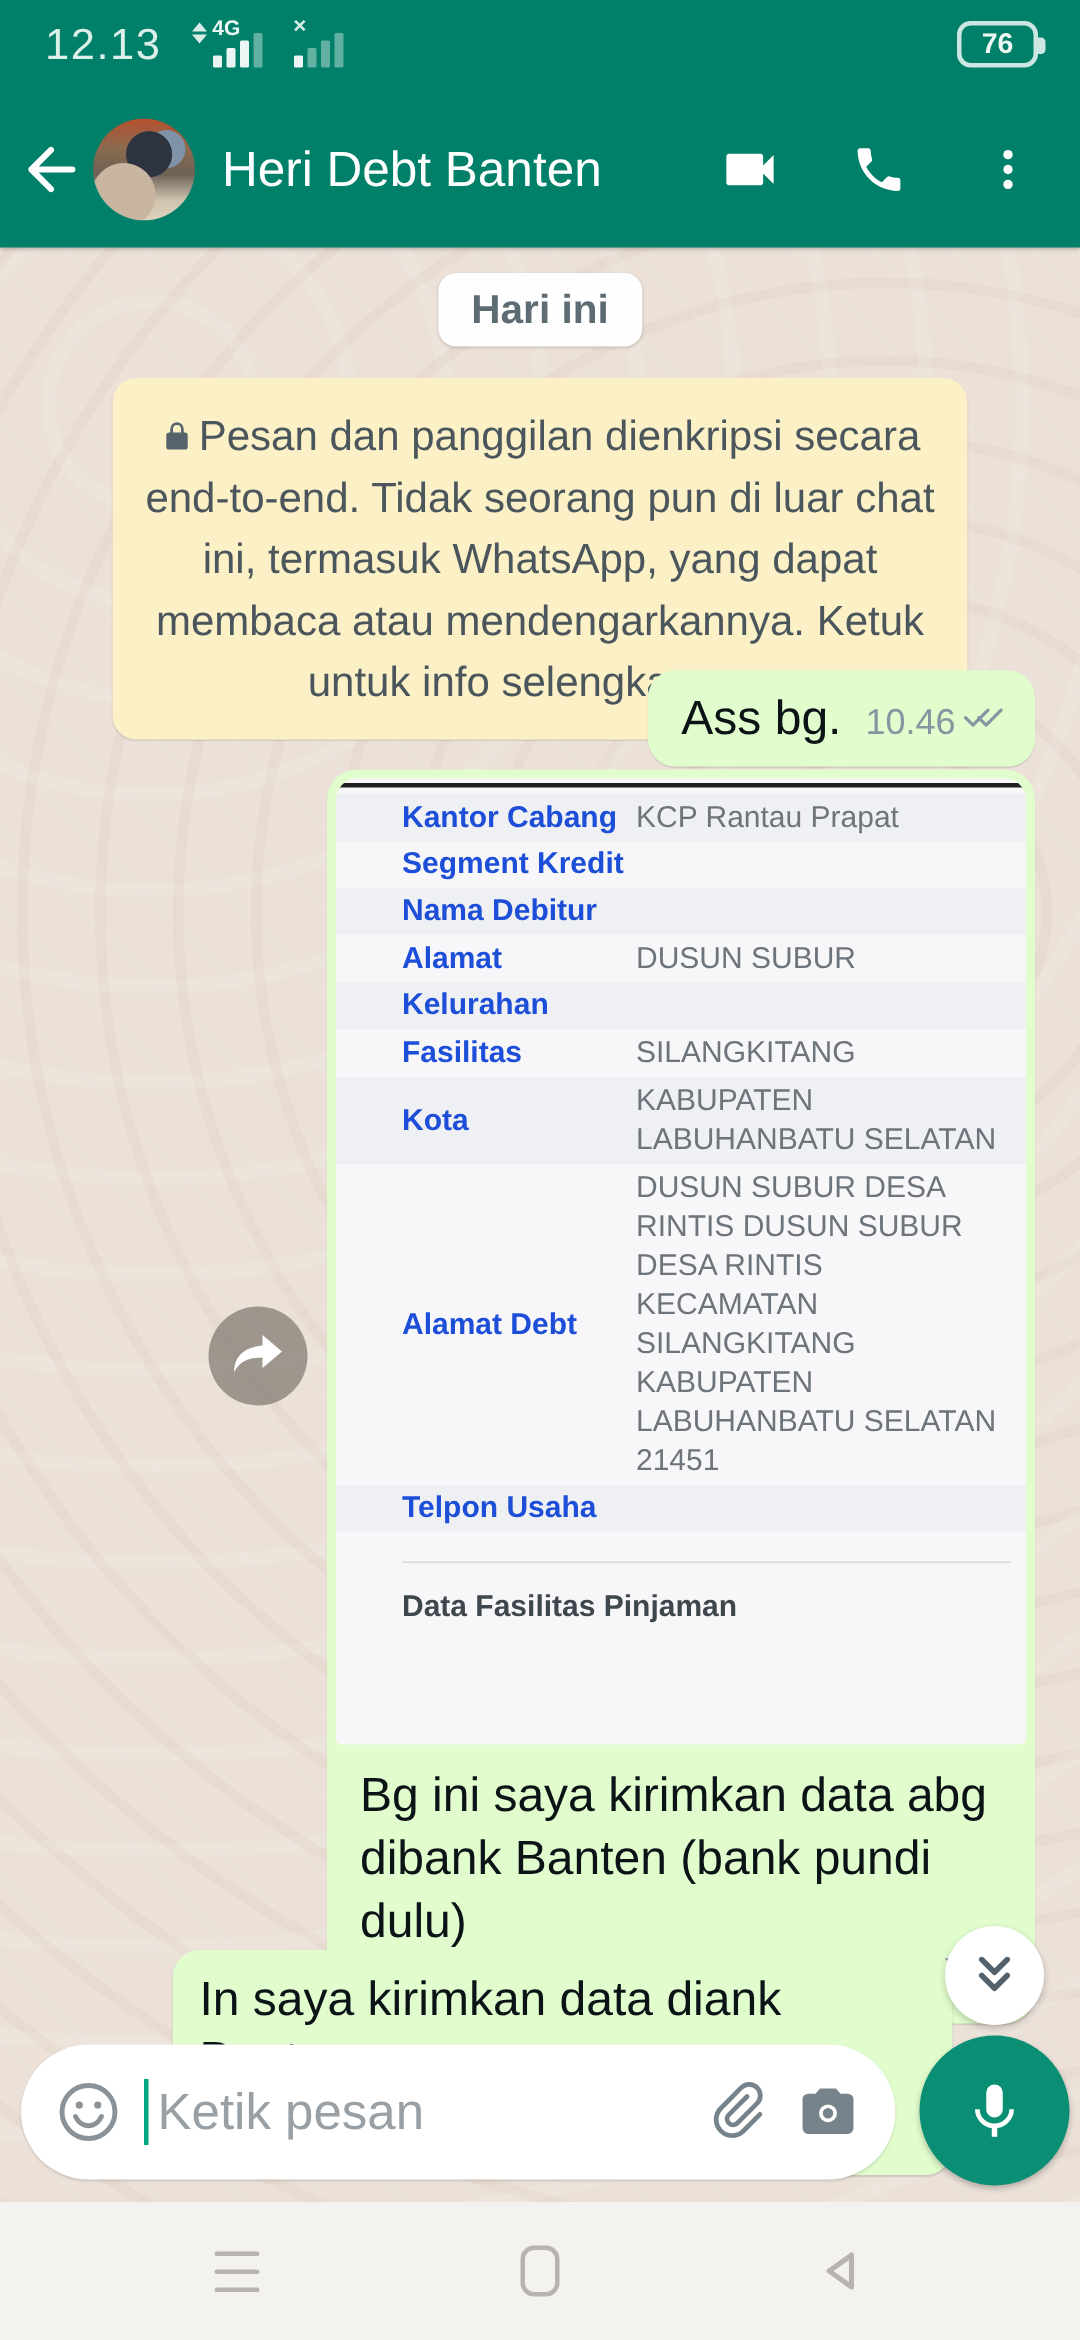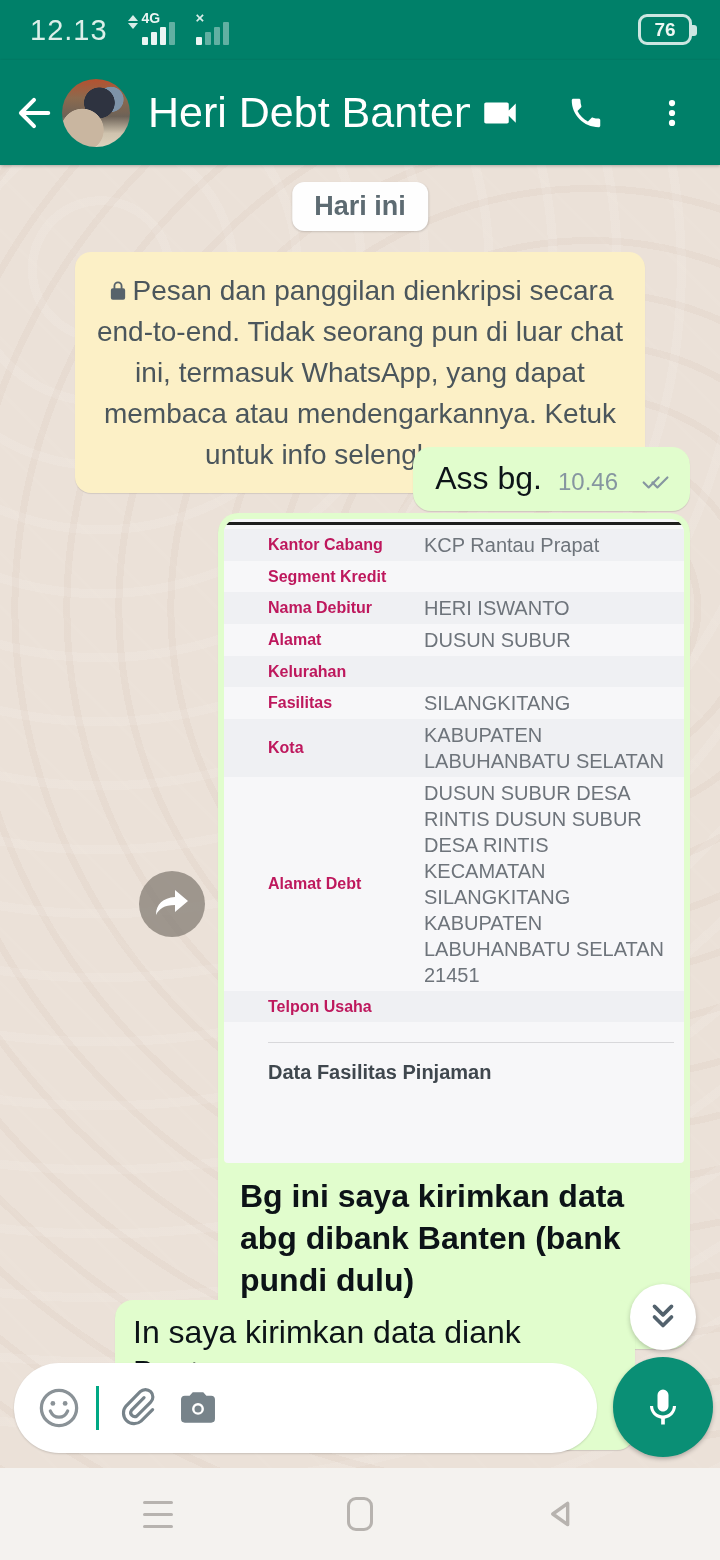--- a/index.html
+++ b/index.html
@@ -30,21 +30,21 @@
   
   .header { position:absolute; top:60px; left:0; width:720px; height:105px; background:#008069; z-index:30;
             display:flex; align-items:center; box-shadow:0 1px 3px rgba(0,0,0,.25); }
   .back { width:56px; height:70px; display:flex; align-items:center; justify-content:center; margin-left:6px; }
   .avatar { width:68px; height:68px; border-radius:50%; flex:none; overflow:hidden;
             background:
               radial-gradient(circle at 30% 75%, #c9b6a0 0 30%, transparent 31%),
               radial-gradient(circle at 55% 35%, #2e3340 0 26%, transparent 27%),
               radial-gradient(circle at 72% 30%, #7e93a8 0 18%, transparent 19%),
               linear-gradient(180deg, #b5512f 0%, #8c6a4e 28%, #6d6257 55%, #cfc3ae 80%, #ddd2bd 100%); }
-  .title { color:#ffffff; font-size:43px; font-weight:500; margin-left:18px; flex:1;
+  .title { color:#ffffff; font-size:33px; font-weight:500; margin-left:18px; flex:1;
            white-space:nowrap; overflow:hidden; }
   .hicons { display:flex; align-items:center; gap:26px; margin-right:18px; }
   .hbtn { width:60px; height:60px; display:flex; align-items:center; justify-content:center; }
 
   
   .chat { position:absolute; top:165px; left:0; width:720px; height:1303px; background:#ebe1d8;
           background-image:
             repeating-radial-gradient(circle at 14% 8%, rgba(255,255,255,.09) 0 9px, rgba(0,0,0,0) 9px 64px),
             repeating-radial-gradient(circle at 82% 34%, rgba(168,128,104,.06) 0 7px, rgba(0,0,0,0) 7px 52px),
             repeating-linear-gradient(45deg, rgba(255,255,255,.03) 0 3px, rgba(0,0,0,0) 3px 38px); }
@@ -56,37 +56,37 @@
   .notice { position:absolute; top:87px; left:75px; width:570px; background:#fcf0c6; border-radius:16px;
             padding:18px 20px; text-align:center; font-size:28px; line-height:41px; color:#4b565c;
             box-shadow:0 1px 1px rgba(0,0,0,.1); }
   .lock-ic { display:inline-block; vertical-align:-4px; margin-right:4px; }
 
   .bubble { background:#e1fdcd; border-radius:18px; box-shadow:0 1px 1px rgba(0,0,0,.12); }
 
   .msg1 { position:absolute; top:282px; right:30px; padding:11px 18px 13px 22px;
           display:flex; align-items:flex-end; gap:16px; }
   .msg-text { font-size:32px; color:#0c1317; line-height:40px; }
-  .meta { display:flex; align-items:center; gap:24px; white-space:nowrap; padding-bottom:2px; }
+  .meta { display:flex; align-items:flex-start; gap:5px; white-space:nowrap; padding-bottom:2px; }
   .meta .t { font-size:24px; color:#8696a0; }
 
   .img-bubble { position:absolute; top:348px; left:218px; width:472px; padding:6px 6px 8px 6px; border-radius:20px; }
   .shot { width:460px; height:644px; background:#f7f7f9; border-radius:14px 14px 4px 4px; overflow:hidden;
           font-family:"Liberation Sans", sans-serif; }
   .shot .topbar { height:3px; background:#1f1f1f; margin-top:3px; }
   .srows { margin-top:4px; }
   .srow { display:flex; align-items:center; min-height:31px; padding:3px 12px 3px 44px; }
   .srows .srow:nth-child(odd) { background:#eff0f3; }
-  .srow .lab { width:156px; flex:none; font-size:16px; font-weight:700; color:#be185d; }
+  .srow .lab { width:156px; flex:none; font-size:20px; font-weight:700; color:#1d4ed8; }
   .srow .val { flex:1; font-size:20px; color:#6e747b; line-height:26px; }
   .sdivider { height:1px; background:#d8d8db; margin:20px 10px 0 44px; }
   .sheading { font-size:20px; font-weight:700; color:#3f474e; margin:18px 10px 0 44px; }
 
   .caption { position:relative; padding:12px 14px 40px 16px; }
-  .caption .msg-text { font-size:32px; line-height:42px;font-weight:bold; }
+  .caption .msg-text { font-size:32px; line-height:42px; }
   .caption .meta { position:absolute; right:14px; bottom:10px; }
 
   .forward-btn { position:absolute; top:706px; left:139px; width:66px; height:66px; border-radius:50%;
                  background:rgba(128,121,112,.72); display:flex; align-items:center; justify-content:center; }
 
   .msg3 { position:absolute; top:1135px; left:115px; width:520px; padding:12px 18px 16px 18px; }
   .msg3 .line2 { margin-top:2px; }
 
   .scroll-btn { position:absolute; top:1119px; left:630px; width:66px; height:66px; border-radius:50%;
                 background:#ffffff; box-shadow:0 2px 5px rgba(0,0,0,.22);
@@ -204,21 +204,20 @@
           <div class="srow">
               <div class="lab">Kantor Cabang</div>
               <div class="val">KCP Rantau Prapat</div>
             </div>
           <div class="srow">
               <div class="lab">Segment Kredit</div>
               <div class="val"></div>
             </div>
           <div class="srow">
               <div class="lab">Nama Debitur</div>
-              <div class="val">HERI ISWANTO</div>
             </div>
           <div class="srow">
               <div class="lab">Alamat</div>
               <div class="val">DUSUN SUBUR</div>
             </div>
           <div class="srow">
               <div class="lab">Kelurahan</div>
             </div>
           <div class="srow">
               <div class="lab">Fasilitas</div>
@@ -276,20 +275,21 @@
   <div class="composer-pill">
     <div class="emoji-btn">
       <svg width="46" height="46" viewBox="0 0 24 24">
           <circle cx="12" cy="12" r="9.2" fill="none" stroke="#8a9297" stroke-width="1.7"></circle>
           <circle cx="8.8" cy="9.6" r="1.25" fill="#8a9297"></circle>
           <circle cx="15.2" cy="9.6" r="1.25" fill="#8a9297"></circle>
           <path d="M7.5 13.6c.9 2 2.6 3.2 4.5 3.2s3.6-1.2 4.5-3.2" fill="none" stroke="#8a9297" stroke-width="1.7" stroke-linecap="round"></path>
         </svg>
     </div>
     <div class="cursor"></div>
+    <div class="placeholder">Ketik pesan</div>
     <div class="clip-btn">
       <svg width="42" height="42" viewBox="0 0 24 24">
           <path d="M16.6 6.1l-7.2 7.2a2.3 2.3 0 0 0 3.2 3.2l7.8-7.8a4.2 4.2 0 0 0-6-6L6.3 10.9a6.1 6.1 0 0 0 8.6 8.6l6.6-6.6" fill="none" stroke="#77838a" stroke-width="1.8" stroke-linecap="round"></path>
         </svg>
     </div>
     <div class="cam-btn">
       <svg width="42" height="42" viewBox="0 0 24 24">
           <path d="M9 3L7.2 5H4.5A2.2 2.2 0 0 0 2.3 7.2v11a2.2 2.2 0 0 0 2.2 2.2h15a2.2 2.2 0 0 0 2.2-2.2v-11A2.2 2.2 0 0 0 19.5 5h-2.7L15 3H9z" fill="#77838a"></path>
           <circle cx="12" cy="12.5" r="3.4" fill="#ffffff"></circle>
           <circle cx="12" cy="12.5" r="2" fill="#77838a"></circle>

